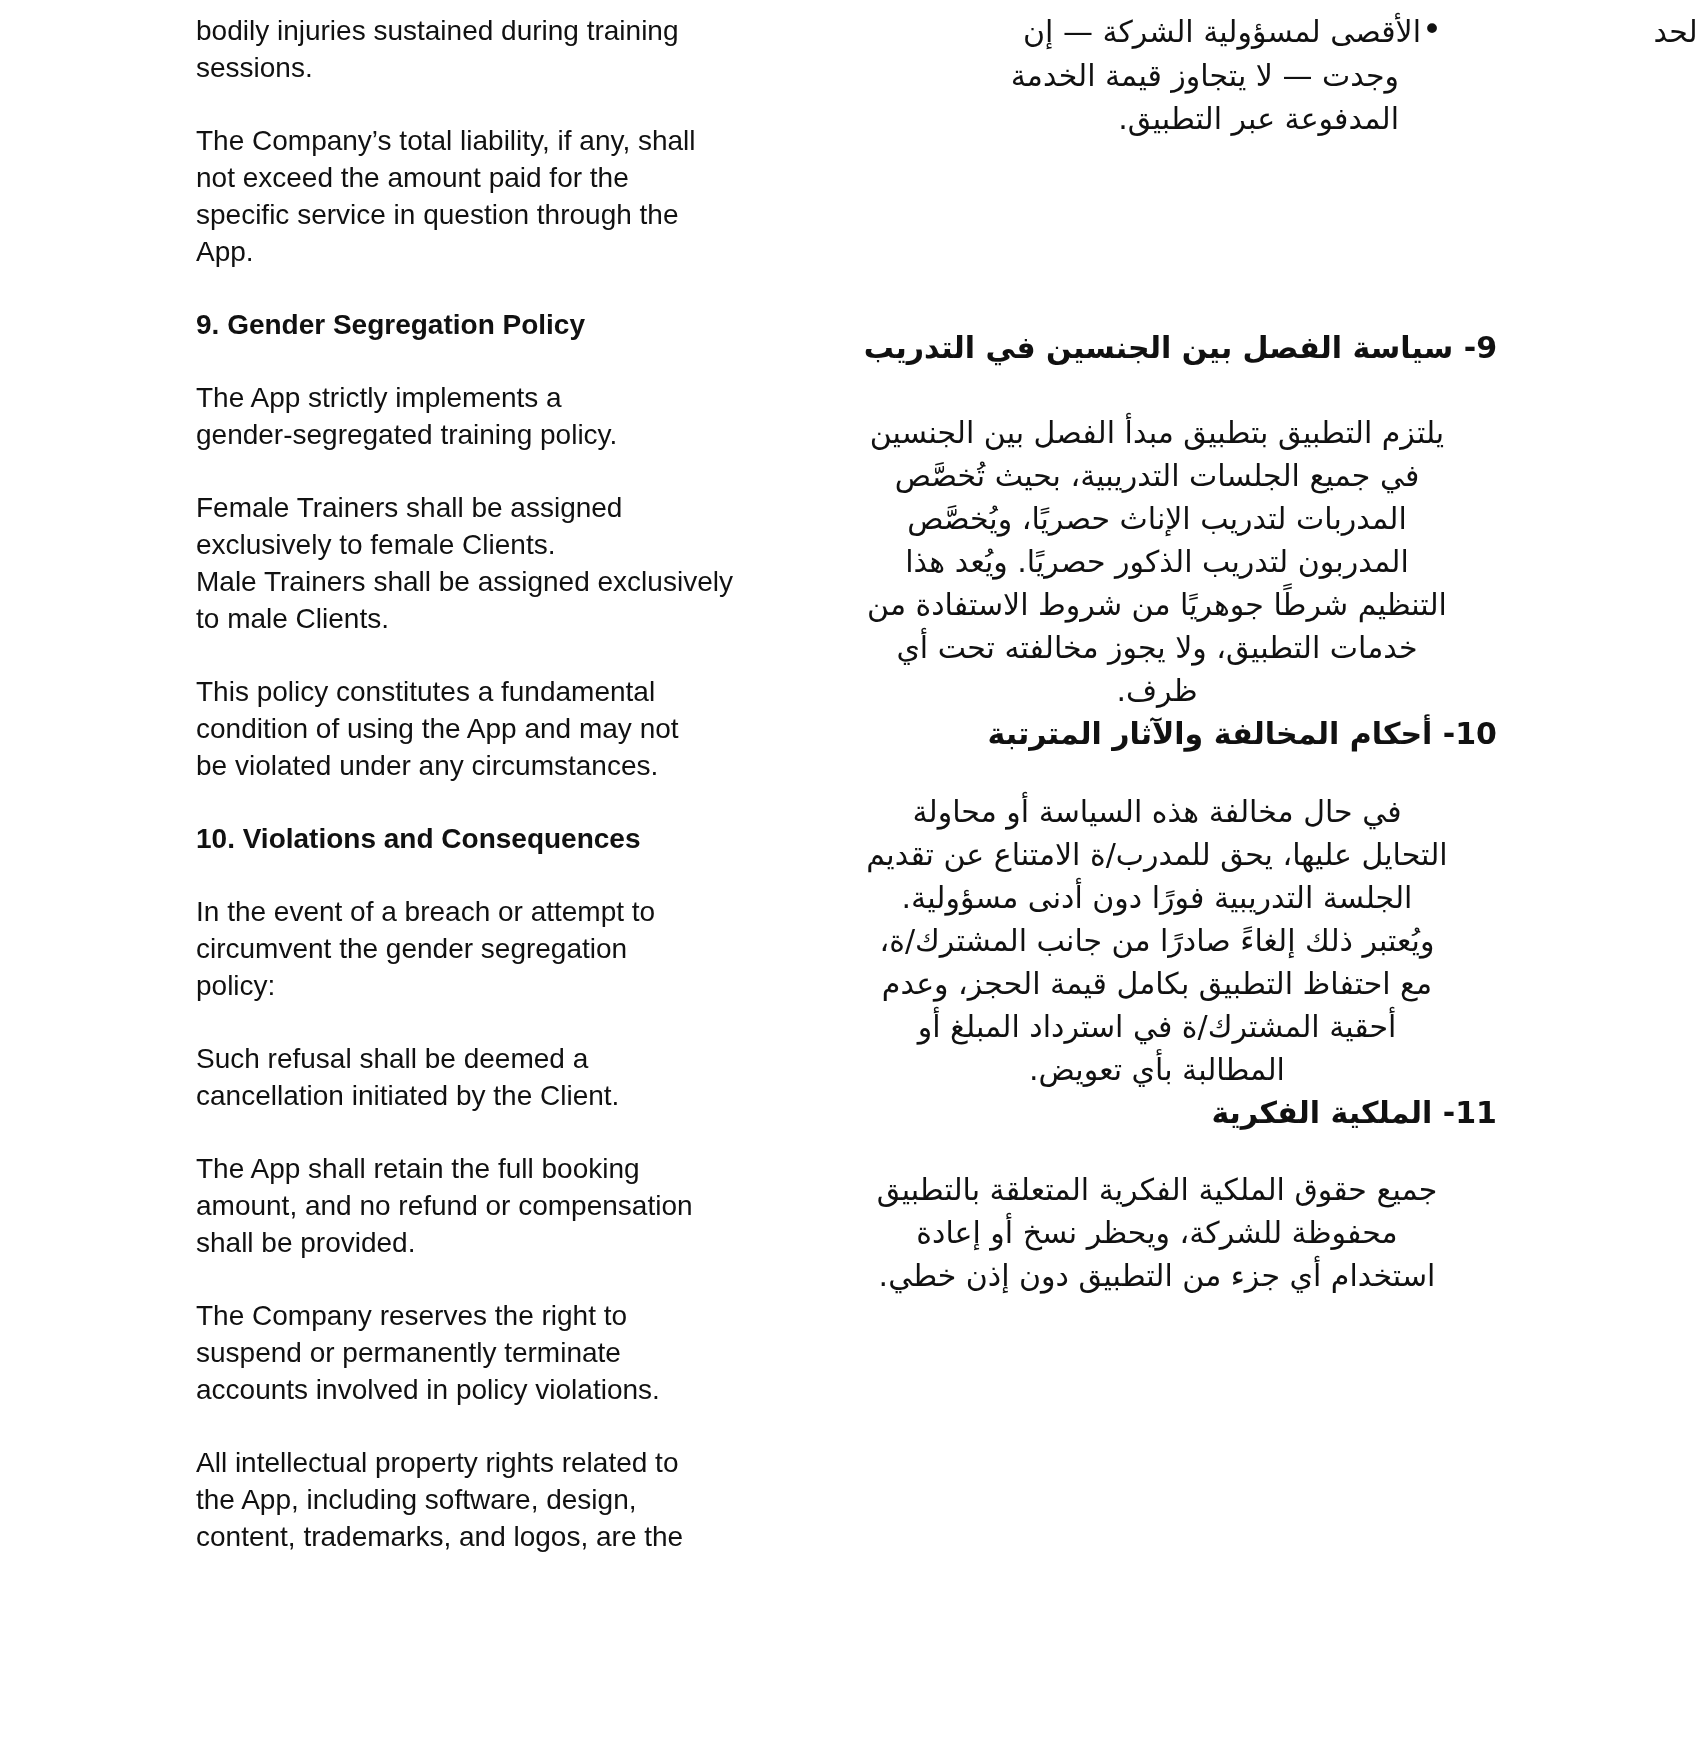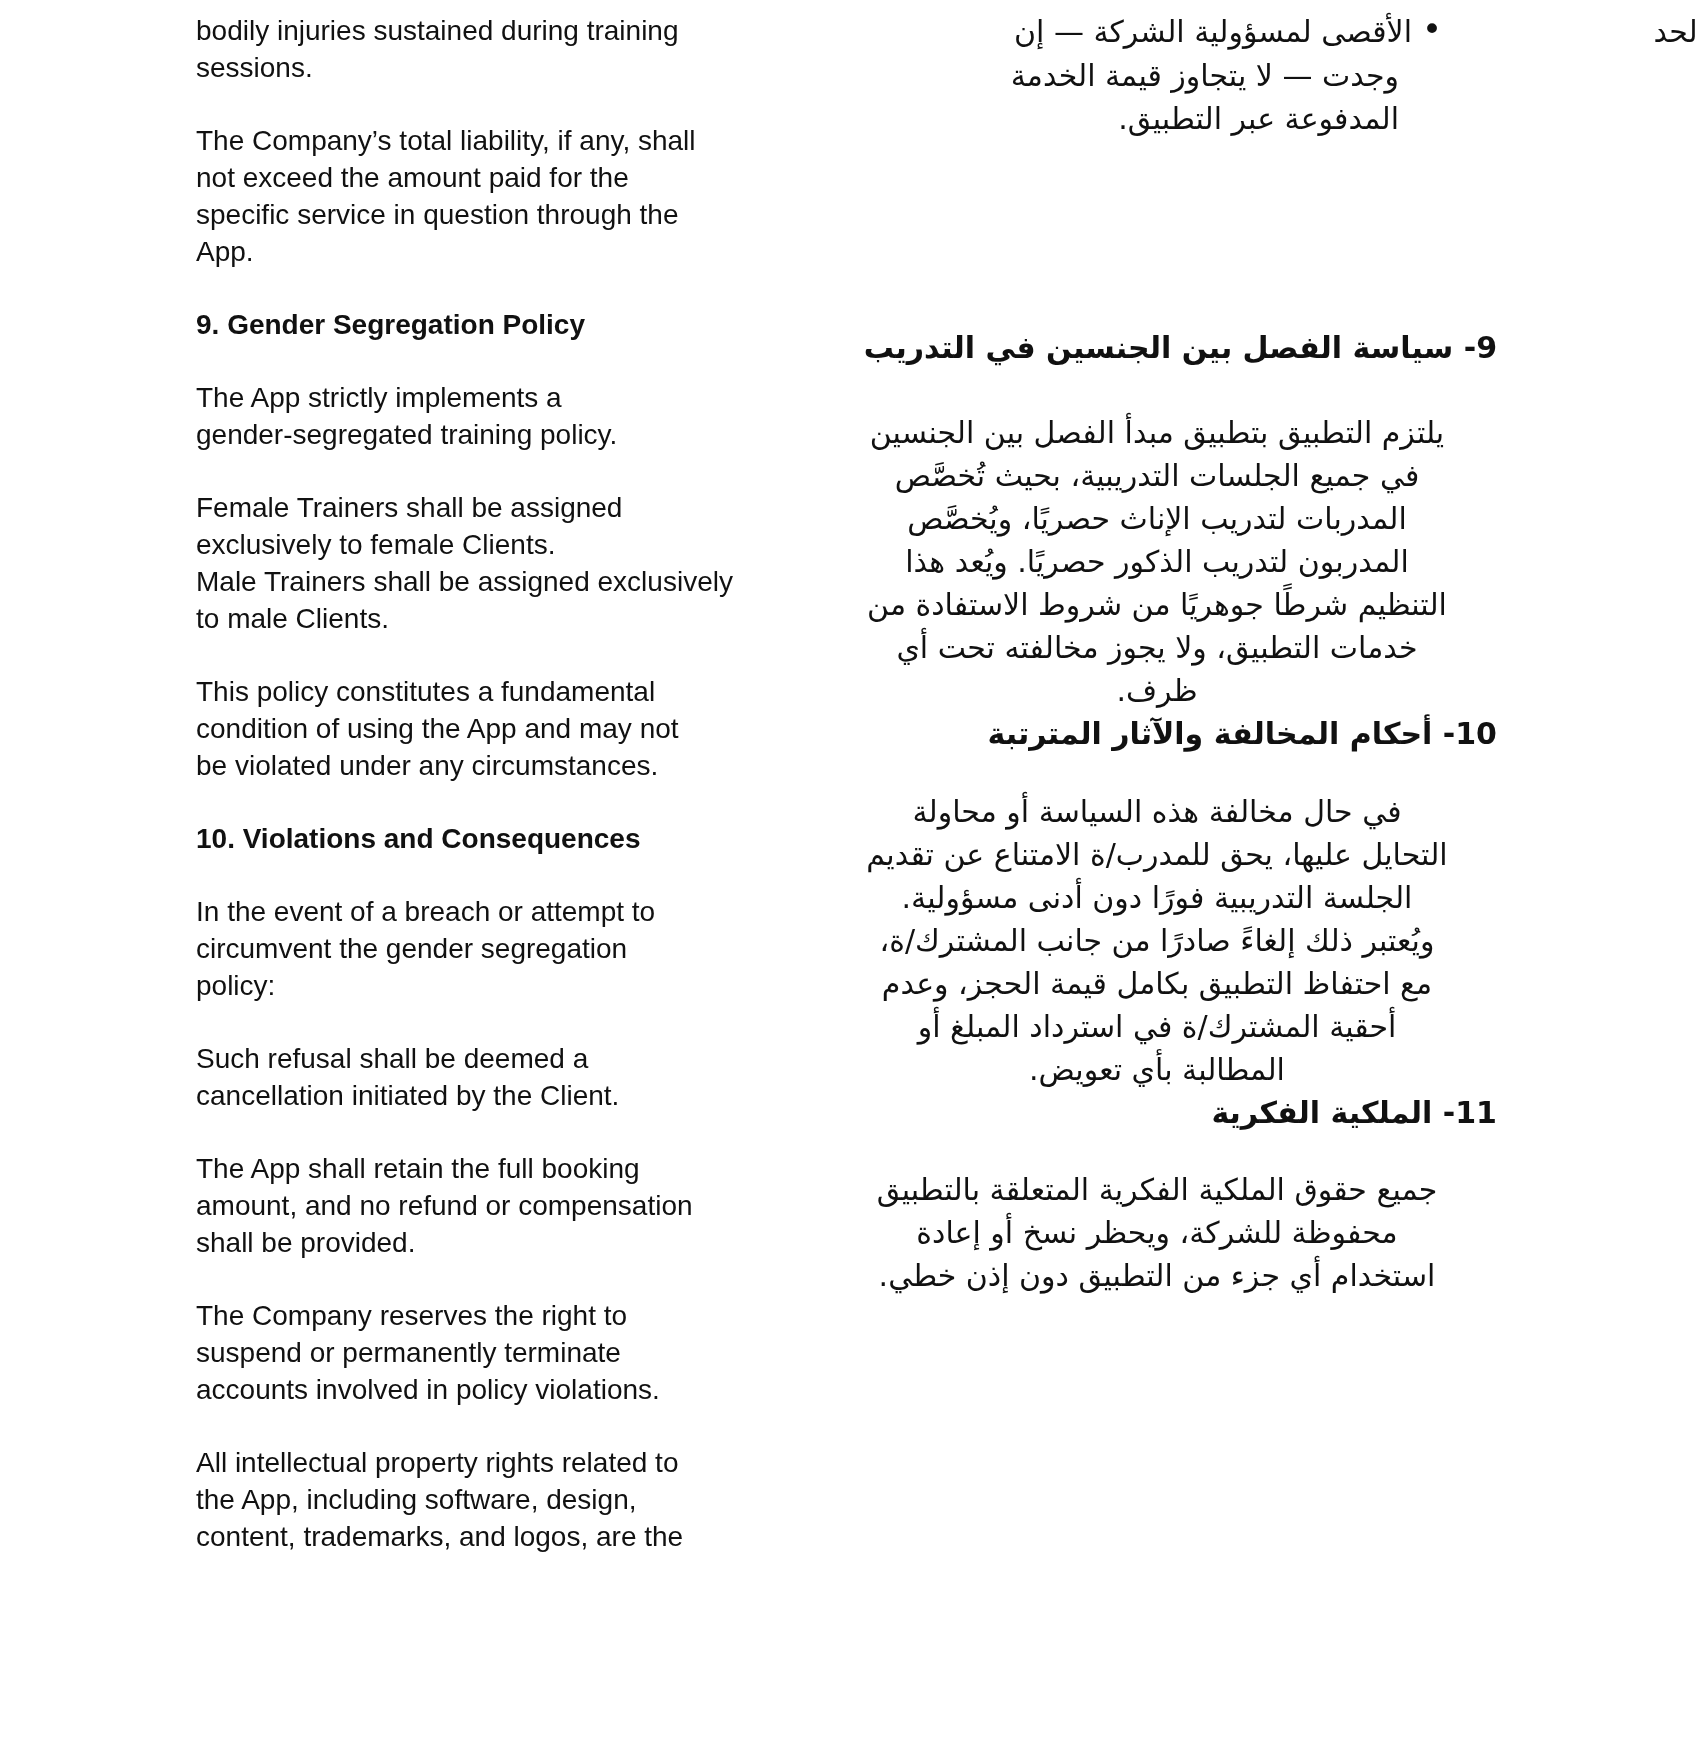--- a/index.html
+++ b/index.html
@@ -86,21 +86,21 @@
   }
   .ar-bullet .dot {
     position: absolute;
     right: 267px;
     top: -2px;
     font-size: 34px;
     line-height: 43px;
   }
   .ar-bullet .line1-rest {
     position: absolute;
-    right: 297px;
+    right: 288px;
     top: 0;
     white-space: nowrap;
   }
   .ar-bullet .wrap-lines {
     position: absolute;
     right: 310px;
     top: 44px;
     width: 600px;
     text-align: right;
     white-space: pre-line;

